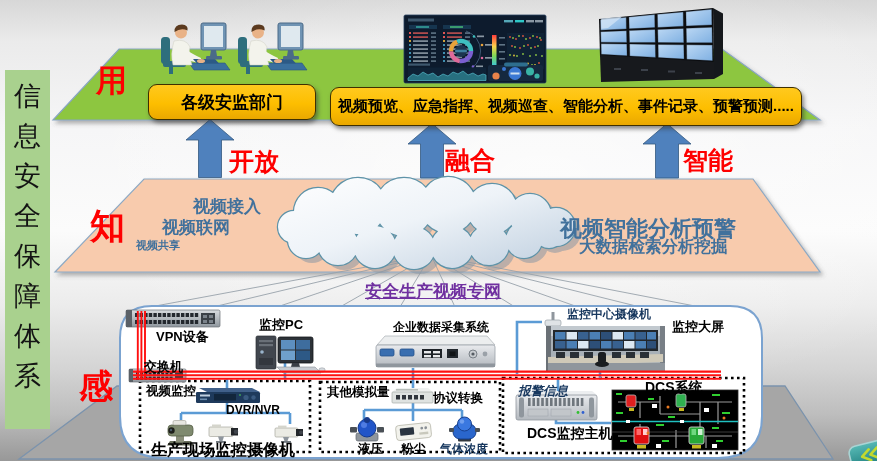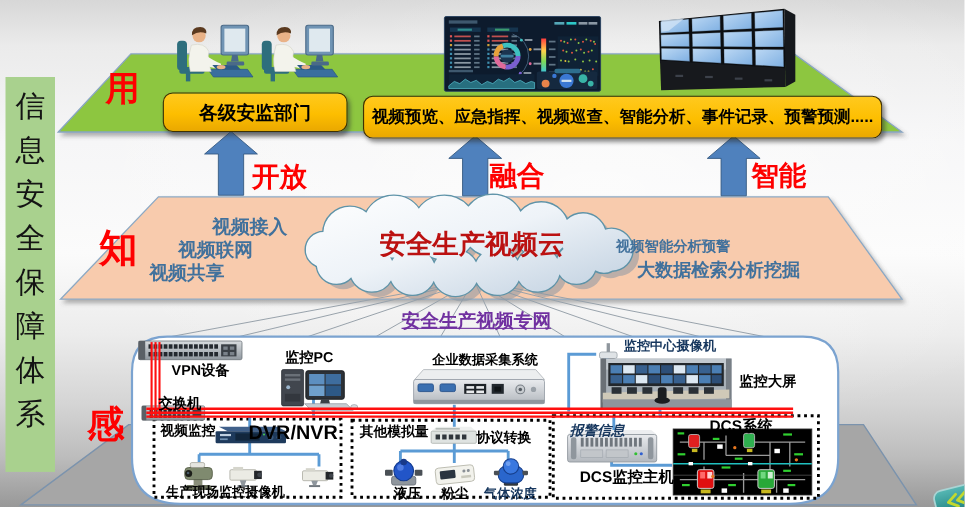--- a/index.html
+++ b/index.html
@@ -711,41 +711,40 @@
   <div class="lb red-arrow" style="left:445px;top:147px;">融合</div>
   <div class="lb red-arrow" style="left:683px;top:147px;">智能</div>
 
   <div class="ybox" style="left:330px;top:87px;width:470px;height:37px;font-size:15px;font-weight:bold;white-space:nowrap;">
     <span>视频预览、应急指挥、视频巡查、智能分析、事件记录、预警预测.....</span>
   </div>
   <div class="ybox" style="left:148px;top:84px;width:166px;height:34px;font-size:17px;font-weight:bold;">
     <span>各级安监部门</span>
   </div>
 
-  <div class="lb cloud-title" style="left:344px;top:211px;width:170px;font-size:24px;text-align:center;">安全生产视频云</div>
 
   <div class="lb blue-item" style="left:193px;top:198px;font-size:17px;">视频接入</div>
   <div class="lb blue-item" style="left:162px;top:219px;font-size:17px;">视频联网</div>
-  <div class="lb blue-item" style="left:136px;top:240px;font-size:17px;text-align:right;">视频共享</div>
-
-  <div class="lb blue-item" style="left:560px;top:217px;font-size:13px;">视频智能分析预警</div>
+  <div class="lb blue-item" style="left:136px;top:240px;font-size:11px;text-align:right;">视频共享</div>
+
+  <div class="lb blue-item" style="left:560px;top:217px;font-size:22px;">视频智能分析预警</div>
   <div class="lb blue-item" style="left:579px;top:238px;font-size:16.5px;">大数据检索分析挖掘</div>
 
   <div class="lb netlabel" style="left:353px;top:283px;width:160px;font-size:17px;text-align:center;">安全生产视频专网</div>
 
   <div class="lb boxlabel" style="left:156px;top:330px;font-size:13px;">VPN设备</div>
   <div class="lb boxlabel" style="left:144px;top:360px;font-size:13px;">交换机</div>
   <div class="lb boxlabel" style="left:259px;top:318px;font-size:13px;">监控PC</div>
   <div class="lb boxlabel" style="left:393px;top:321px;font-size:12px;">企业数据采集系统</div>
   <div class="lb boxlabel" style="left:567px;top:308px;font-size:12px;color:#17375e;">监控中心摄像机</div>
-  <div class="lb boxlabel" style="left:672px;top:340px;font-size:13px;">监控大屏</div>
+  <div class="lb boxlabel" style="left:672px;top:320px;font-size:13px;">监控大屏</div>
 
   <div class="lb boxlabel" style="left:146px;top:385px;font-size:12.5px;">视频监控</div>
-  <div class="lb boxlabel" style="left:226px;top:384px;font-size:18px;">DVR/NVR</div>
-  <div class="lb boxlabel" style="left:151px;top:441px;font-size:12px;">生产现场监控摄像机</div>
+  <div class="lb boxlabel" style="left:226px;top:404px;font-size:12px;">DVR/NVR</div>
+  <div class="lb boxlabel" style="left:151px;top:441px;font-size:16px;">生产现场监控摄像机</div>
 
   <div class="lb boxlabel" style="left:327px;top:386px;font-size:12.5px;">其他模拟量</div>
   <div class="lb boxlabel" style="left:433px;top:392px;font-size:12.5px;">协议转换</div>
   <div class="lb boxlabel" style="left:358px;top:443px;font-size:12.5px;">液压</div>
   <div class="lb boxlabel" style="left:401px;top:443px;font-size:12.5px;">粉尘</div>
   <div class="lb boxlabel" style="left:440px;top:443px;font-size:12px;color:#17375e;">气体浓度</div>
 
   <div class="lb boxlabel" style="left:518px;top:385px;font-size:12.5px;color:#17375e;font-style:italic;">报警信息</div>
   <div class="lb boxlabel" style="left:527px;top:426px;font-size:14px;">DCS监控主机</div>
   <div class="lb boxlabel" style="left:645px;top:380px;font-size:14px;">DCS系统</div>

